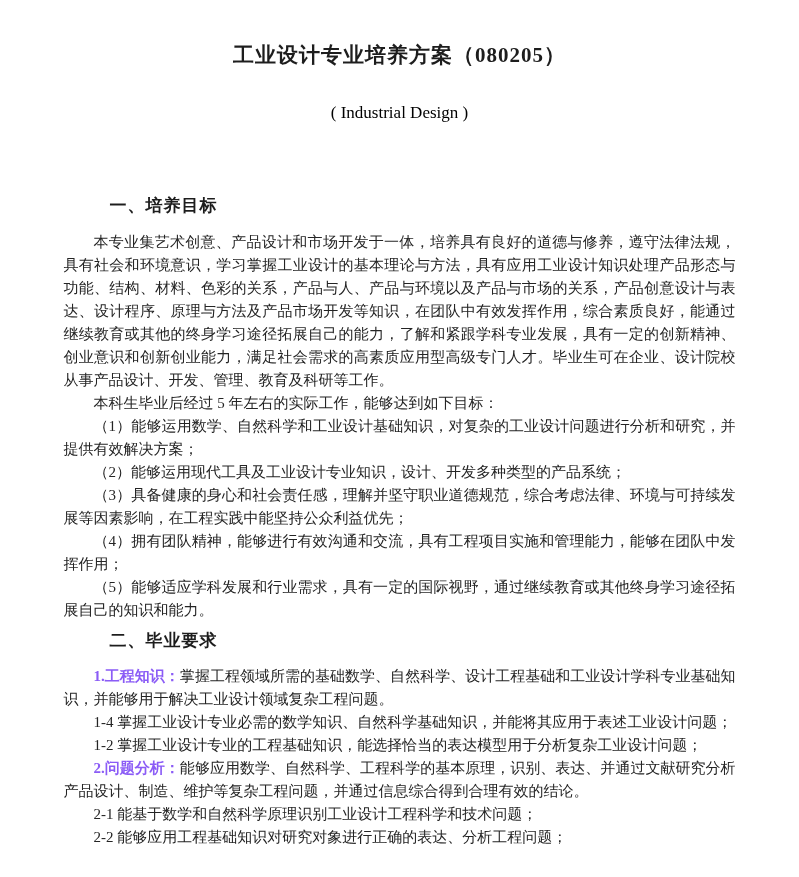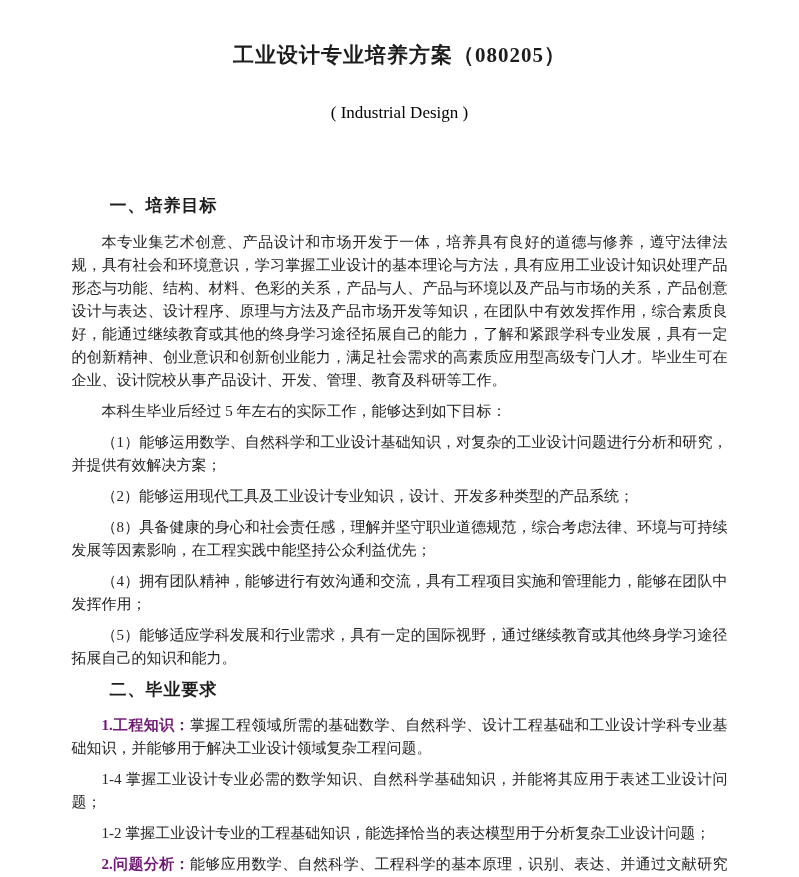--- a/index.html
+++ b/index.html
@@ -37,45 +37,45 @@
     font-size: 17px;
     font-weight: bold;
     color: #1d1d1d;
     text-indent: 2em;
     letter-spacing: 1px;
   }
   .sec-heading.first { margin-top: 71px; }
   .sec-heading.second { margin-top: 7px; margin-bottom: 13px; }
   .sec-heading.first { margin-bottom: 14px; }
   .para {
-    margin: 8px;
+    margin: 0;
     font-size: 15px;
     line-height: 23px;
     text-align: justify;
     text-indent: 2em;
     color: #242424;
   }
-  .bp { font-weight: bold; color: #701a75; }
+  .bp { font-weight: bold; color: #8b5cf6; }
 </style>
 </head>
 <body>
 
 <div class="page">
   <div class="doc">
 
     <h1 class="title">工业设计专业培养方案（080205）</h1>
     <div class="subtitle">( Industrial Design )</div>
 
     <h2 class="sec-heading first">一、培养目标</h2>
 
     <p class="para">本专业集艺术创意、产品设计和市场开发于一体，培养具有良好的道德与修养，遵守法律法规，具有社会和环境意识，学习掌握工业设计的基本理论与方法，具有应用工业设计知识处理产品形态与功能、结构、材料、色彩的关系，产品与人、产品与环境以及产品与市场的关系，产品创意设计与表达、设计程序、原理与方法及产品市场开发等知识，在团队中有效发挥作用，综合素质良好，能通过继续教育或其他的终身学习途径拓展自己的能力，了解和紧跟学科专业发展，具有一定的创新精神、创业意识和创新创业能力，满足社会需求的高素质应用型高级专门人才。毕业生可在企业、设计院校从事产品设计、开发、管理、教育及科研等工作。</p>
     <p class="para">本科生毕业后经过 5 年左右的实际工作，能够达到如下目标：</p>
     <p class="para">（1）能够运用数学、自然科学和工业设计基础知识，对复杂的工业设计问题进行分析和研究，并提供有效解决方案；</p>
     <p class="para">（2）能够运用现代工具及工业设计专业知识，设计、开发多种类型的产品系统；</p>
-    <p class="para">（8）具备健康的身心和社会责任感，理解并坚守职业道德规范，综合考虑法律、环境与可持续发展等因素影响，在工程实践中能坚持公众利益优先；</p>
+    <p class="para">（3）具备健康的身心和社会责任感，理解并坚守职业道德规范，综合考虑法律、环境与可持续发展等因素影响，在工程实践中能坚持公众利益优先；</p>
     <p class="para">（4）拥有团队精神，能够进行有效沟通和交流，具有工程项目实施和管理能力，能够在团队中发挥作用；</p>
     <p class="para">（5）能够适应学科发展和行业需求，具有一定的国际视野，通过继续教育或其他终身学习途径拓展自己的知识和能力。</p>
 
     <h2 class="sec-heading second">二、毕业要求</h2>
 
     <p class="para"><b class="bp">1.工程知识：</b><span>掌握工程领域所需的基础数学、自然科学、设计工程基础和工业设计学科专业基础知识，并能够用于解决工业设计领域复杂工程问题。</span></p>
     <p class="para">1-4 掌握工业设计专业必需的数学知识、自然科学基础知识，并能将其应用于表述工业设计问题；</p>
     <p class="para">1-2 掌握工业设计专业的工程基础知识，能选择恰当的表达模型用于分析复杂工业设计问题；</p>
     <p class="para"><b class="bp">2.问题分析：</b><span>能够应用数学、自然科学、工程科学的基本原理，识别、表达、并通过文献研究分析产品设计、制造、维护等复杂工程问题，并通过信息综合得到合理有效的结论。</span></p>
     <p class="para">2-1 能基于数学和自然科学原理识别工业设计工程科学和技术问题；</p>

